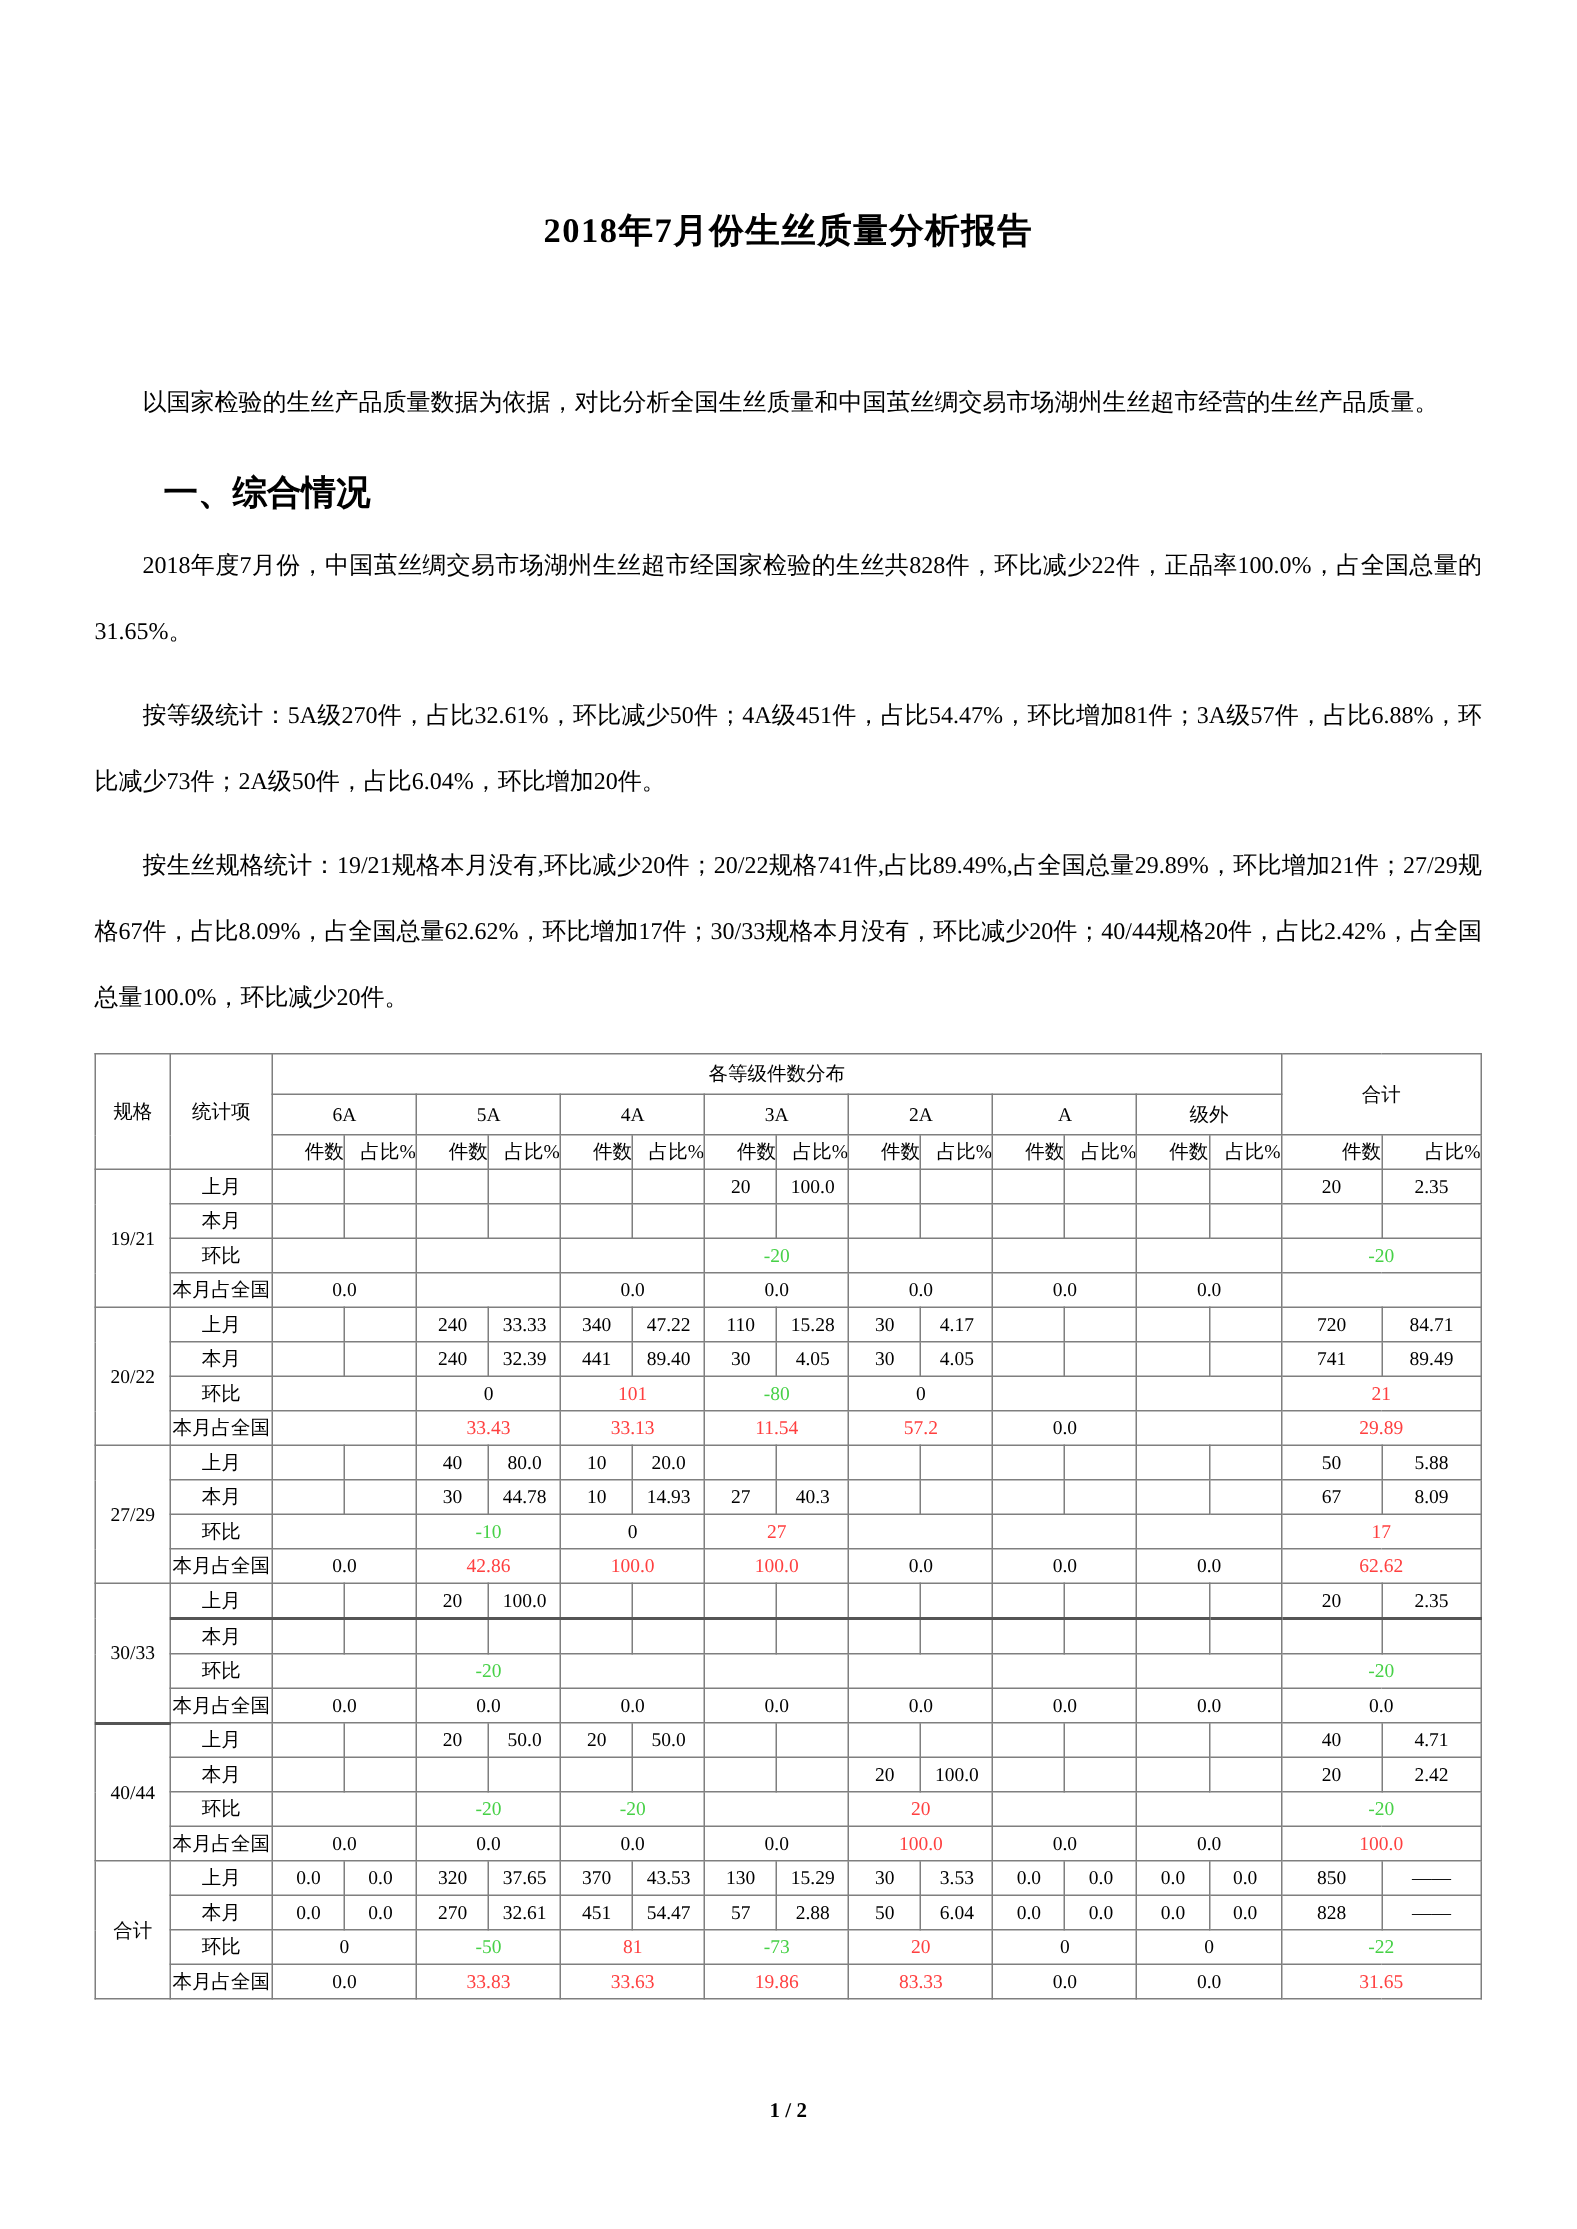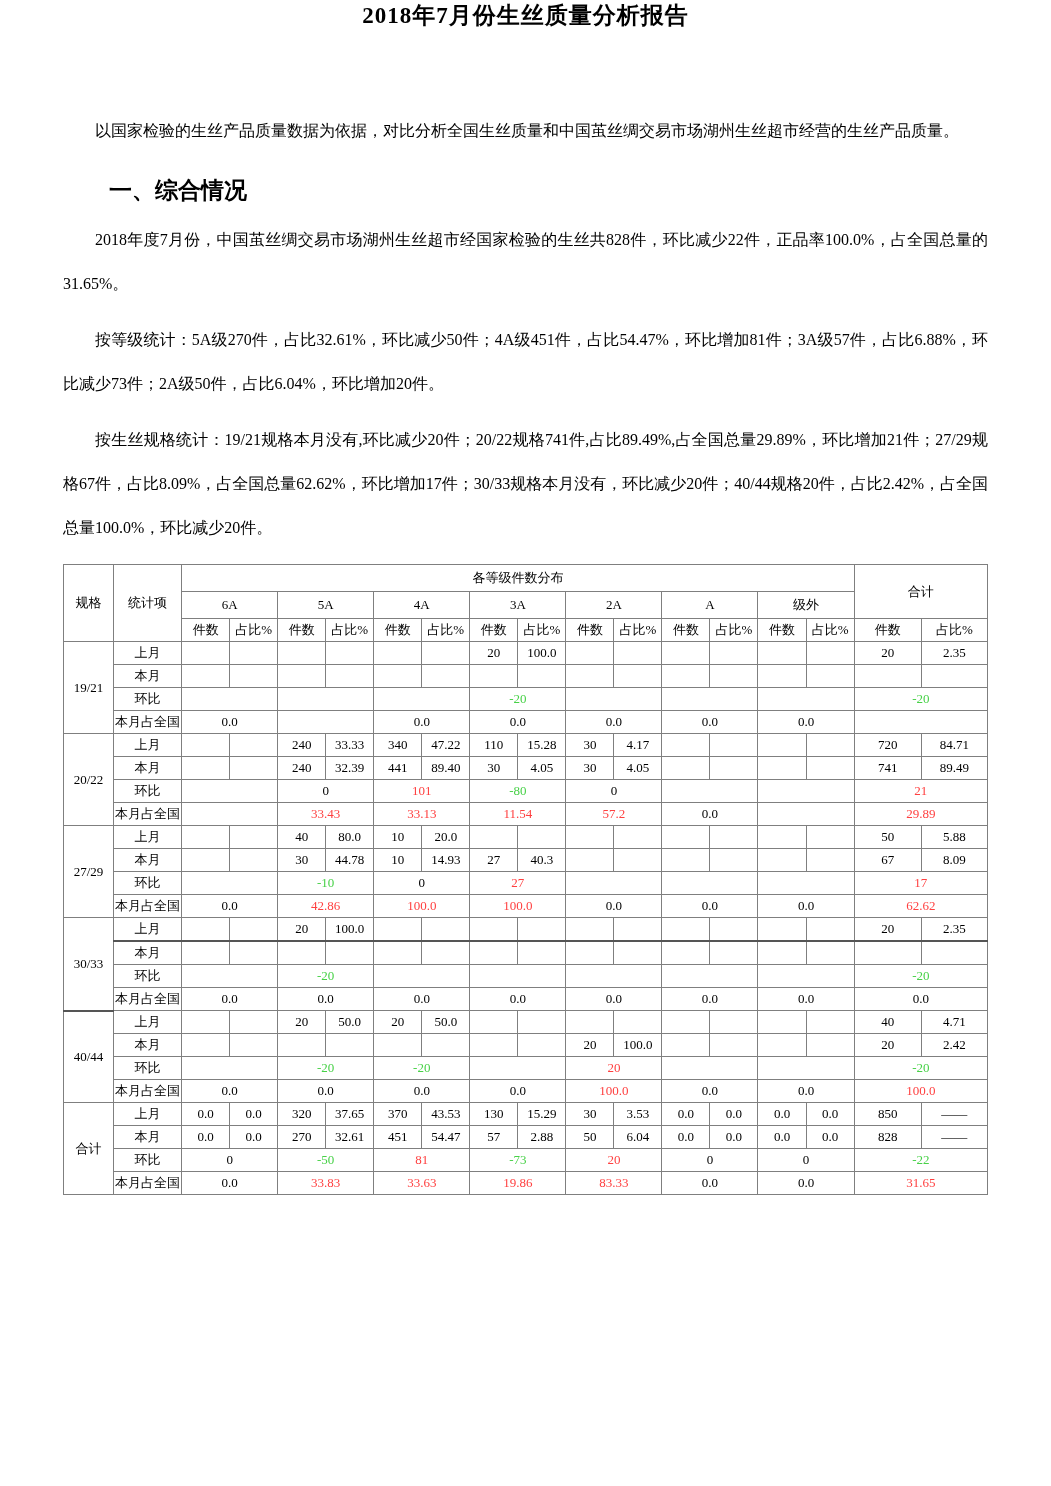--- a/index.html
+++ b/index.html
@@ -6,21 +6,21 @@
   .page{
     position:relative;
     width:1051px;height:1486px;
     background:#fff;
     overflow:hidden;
     font-family:"Liberation Serif","DejaVu Serif",serif;
     color:#000;
   }
   .doc{padding:0 63px;}
   .title{
-    margin:0;
+    margin:0;padding-top:138px;
     text-align:center;
     font-size:23px;font-weight:bold;
     letter-spacing:1px;
   }
   .body-text{
     font-size:16px;line-height:44px;
     text-align:justify;
     text-indent:2em;
     margin:0;
   }
@@ -42,21 +42,21 @@
     border:1px solid #7f7f7f;
     text-align:center;
     vertical-align:middle;
     padding:0;
     font-weight:normal;
     white-space:nowrap;
     overflow:hidden;
   }
   table.qt thead tr:nth-child(1) th{height:26px;margin-top:36px;}
   table.qt thead tr:nth-child(2) th{height:26px;}
-  table.qt thead tr:nth-child(3) th{height:22px;}
+  table.qt thead tr:nth-child(3) th{height:22px;text-align:right;}
   table.qt tbody td{height:22px;}
   tr.thick-after td{border-bottom:2px solid #555;}
   .c-red{color:var(--red,#ff4040);}
   .c-green{color:var(--green,#47d147);}
   .footer{
     position:absolute;
     left:0;bottom:70px;width:100%;
     text-align:center;
     font-size:14px;font-weight:bold;
   }
@@ -496,13 +496,14 @@
             <td colspan="2" class="c-red">19.86</td>
             <td colspan="2" class="c-red">83.33</td>
             <td colspan="2">0.0</td>
             <td colspan="2">0.0</td>
             <td colspan="2" class="c-red">31.65</td>
           </tr>
         </tbody>
       </table>
   </div>
 
+  <div class="footer">1 / 2</div>
 </div>
 
 </body></html>

